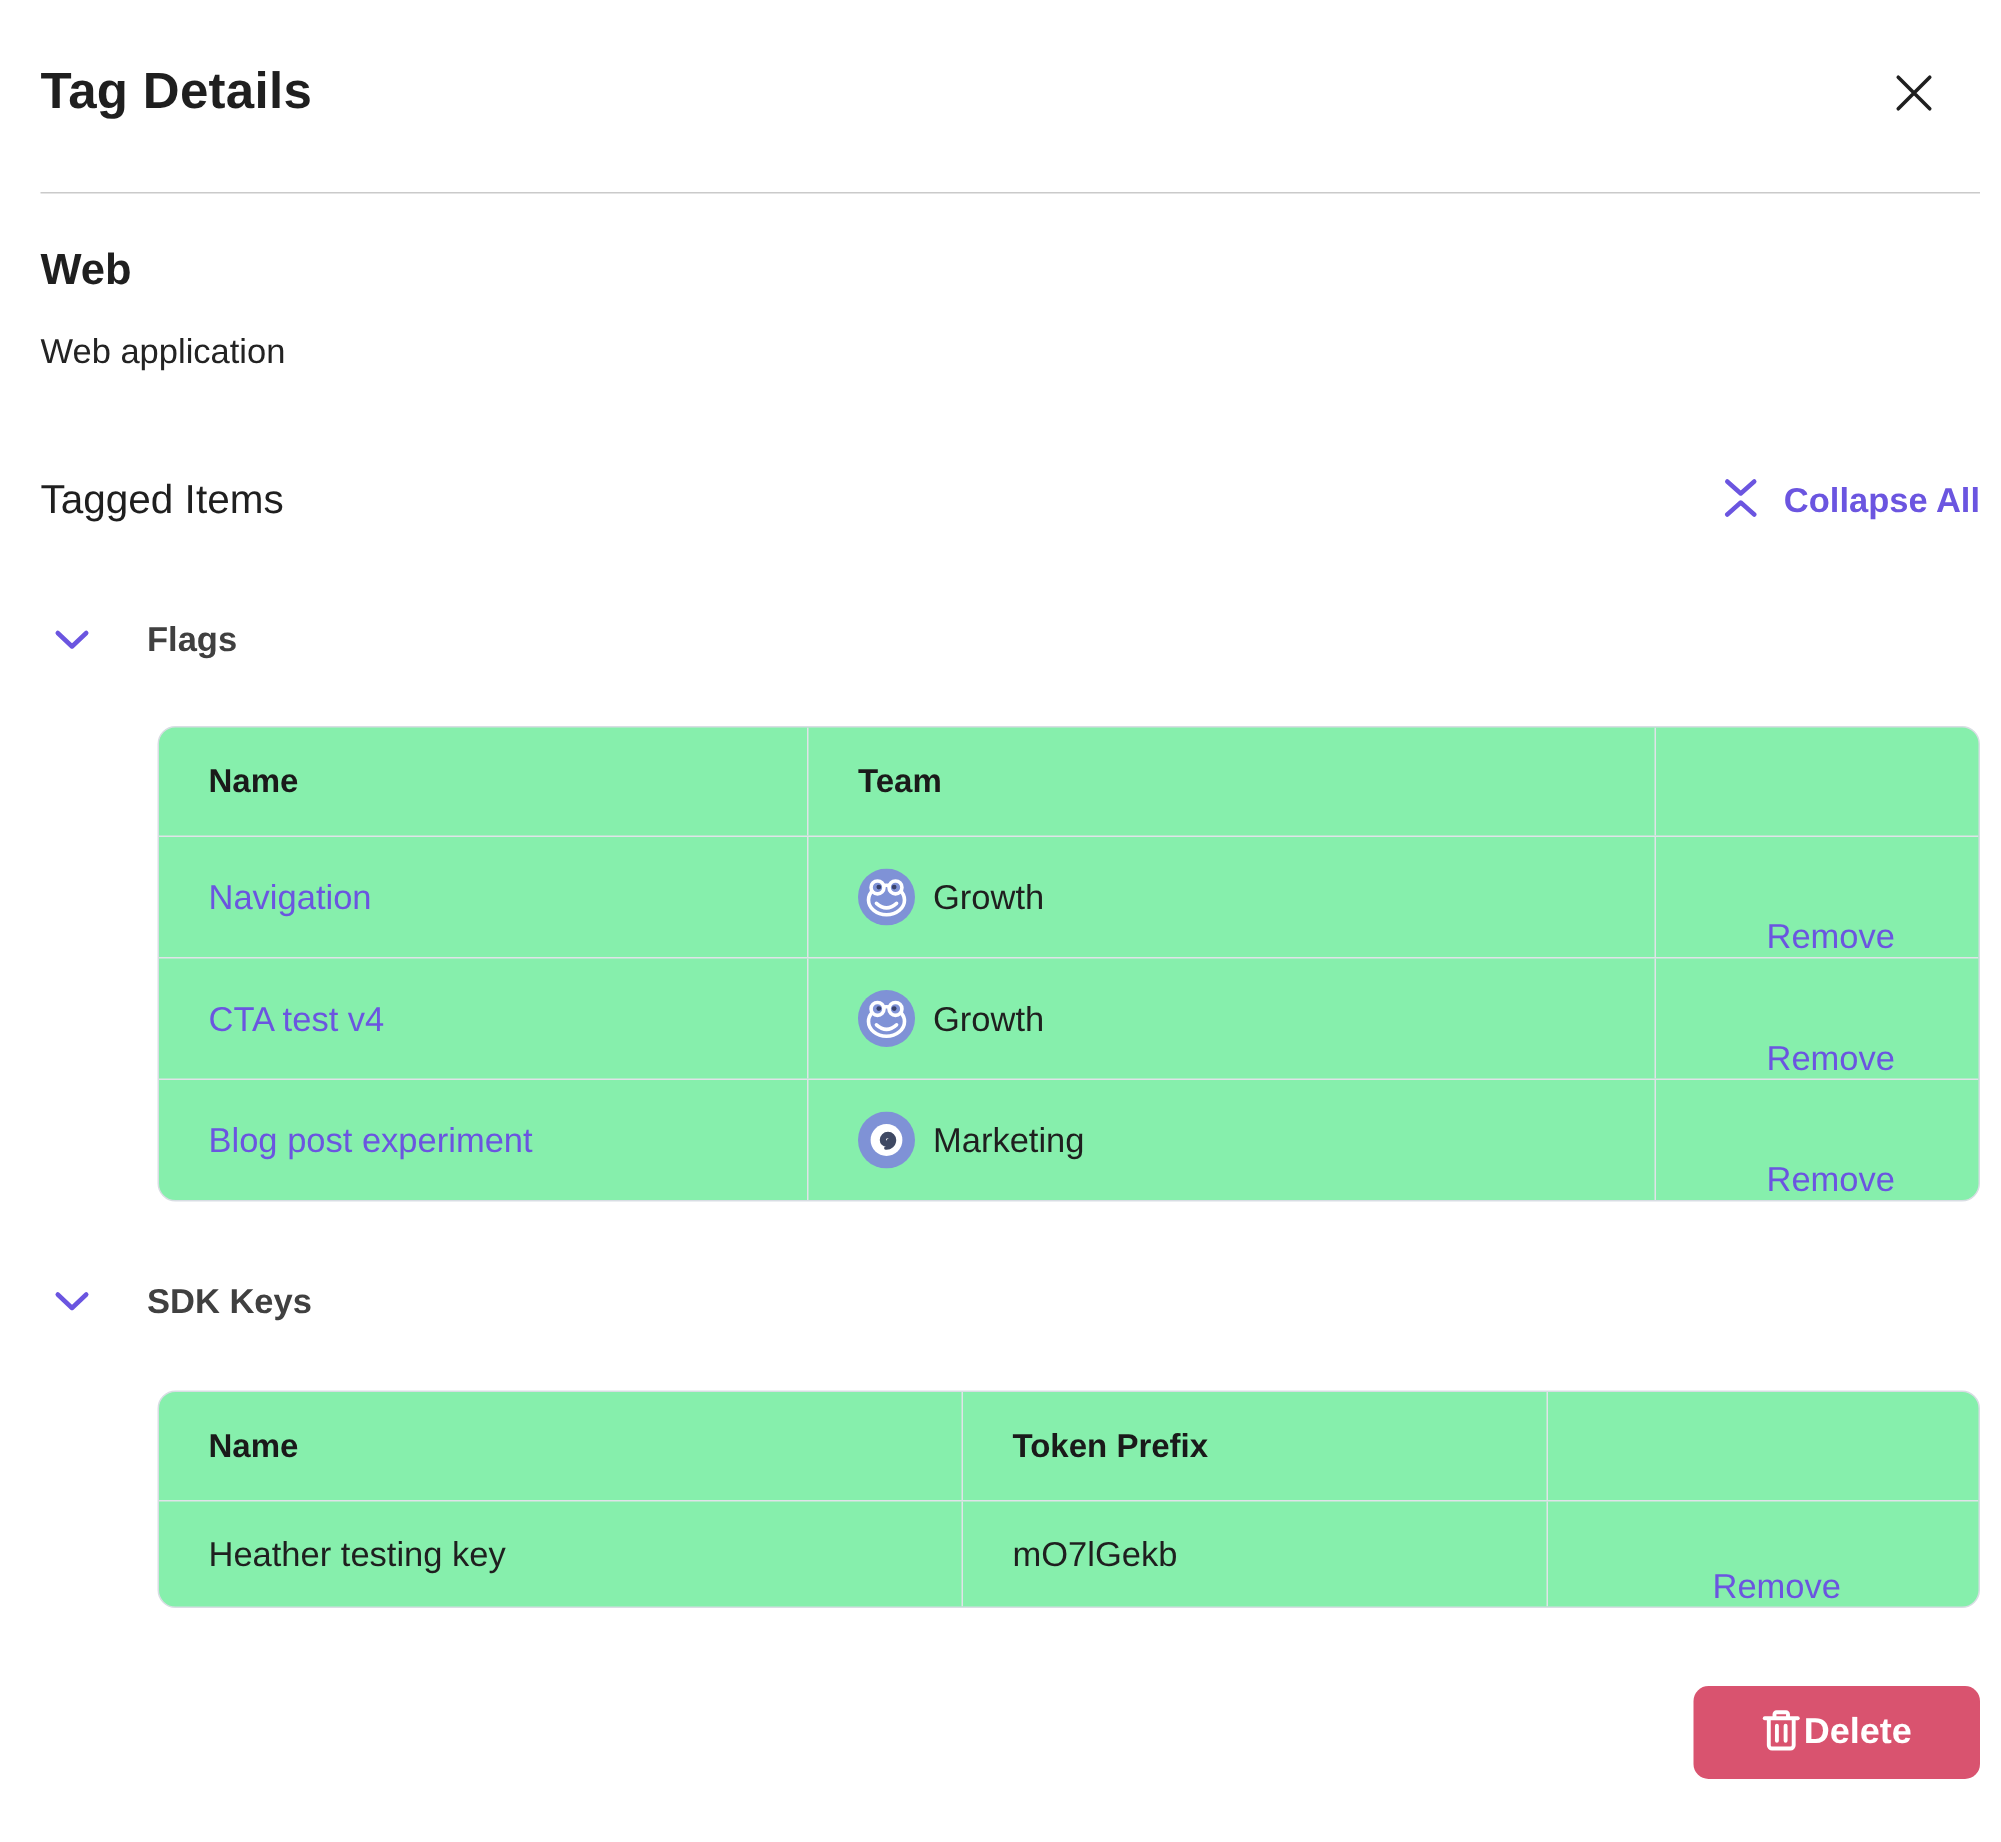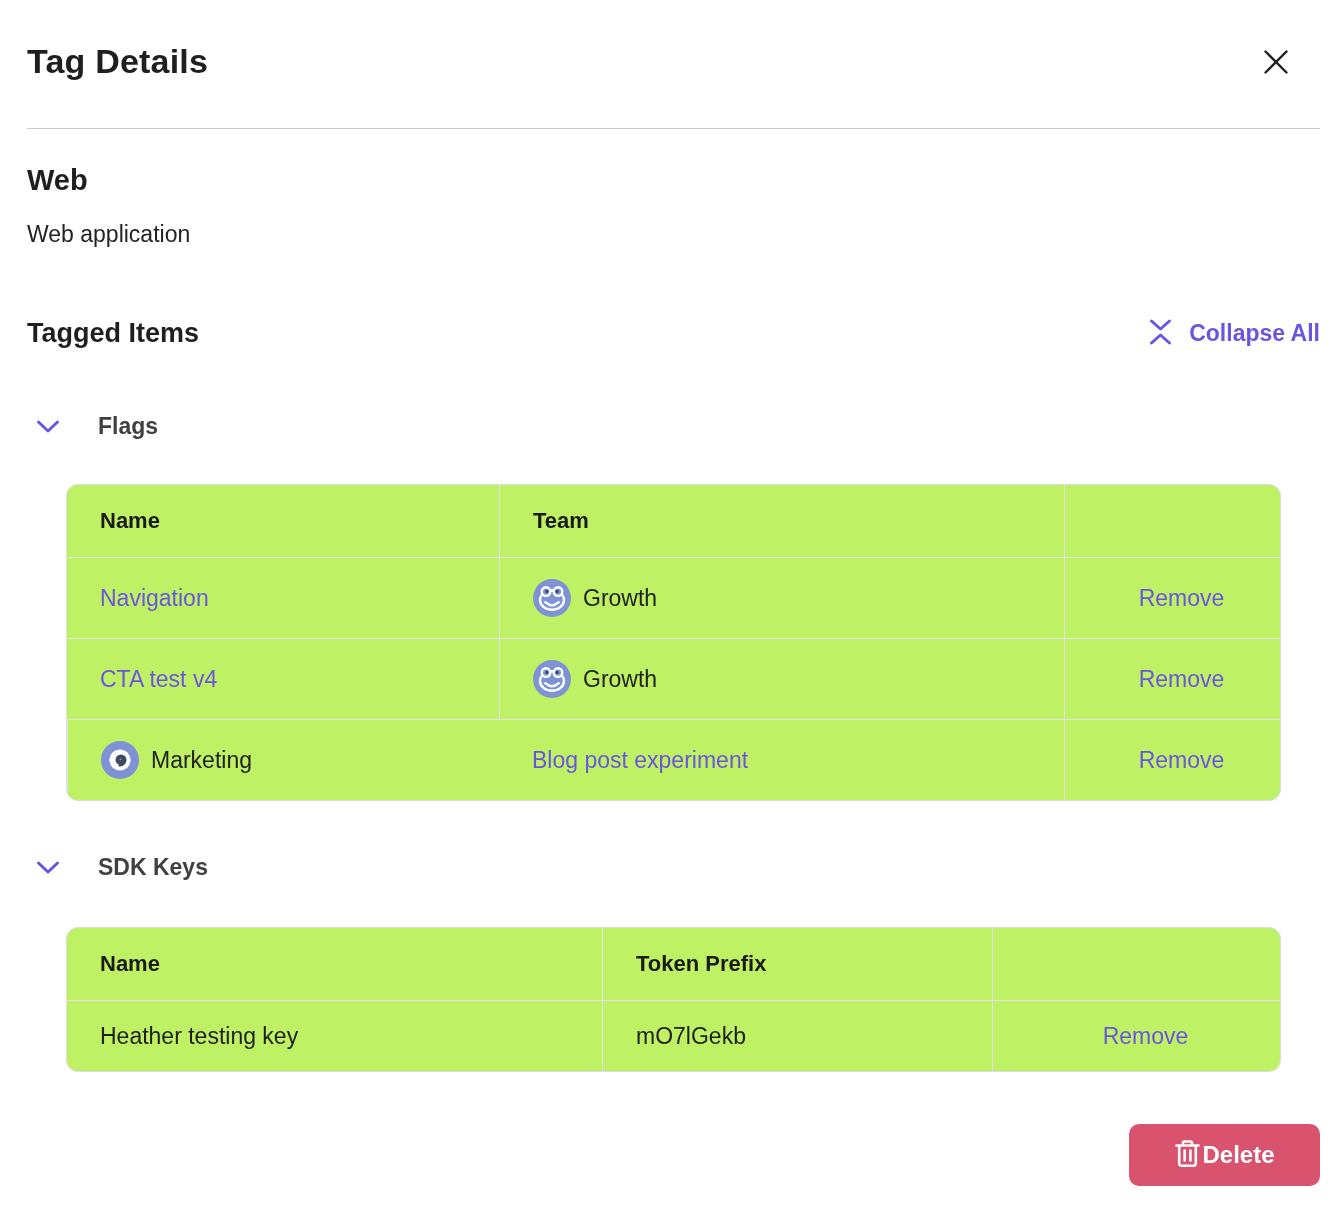--- a/index.html
+++ b/index.html
@@ -27,59 +27,59 @@
 
   
   .tag-name { margin-top: 33px; font-size: 29px; font-weight: bold; line-height: 36px; }
   .tag-desc { margin-top: 22px; font-size: 23px; line-height: 28px; color: #232323; }
 
   
   .tagged-row {
     margin-top: 68px;
     display: flex; justify-content: space-between; align-items: center;
   }
-  .tagged-heading { font-size: 27px; font-weight: bold; }
+  .tagged-heading { font-size: 27px; font-weight: normal; }
   .collapse-all {
     display: flex; align-items: center; gap: 15px;
     background: none; border: none; cursor: pointer; padding: 0;
   }
   .collapse-all .label {
     font-family: "Liberation Sans", sans-serif;
     font-size: 23px; font-weight: bold; color: #6B55E0;
   }
 
   
   .section-header {
     display: flex; align-items: center;
     margin-left: 8px; margin-top: 62px;
   }
   .section-header .chev { line-height: 0; cursor: pointer; background: none; border: none; padding: 0; }
   .section-title { font-size: 23px; font-weight: bold; margin-left: 37px; color: #404040; }
 
   
   .table {
-    margin-left: 39px; margin-top: 44px;
+    margin-left: 78px; margin-top: 44px;
     width: 1215px;
     border: 1px solid #d8dde3; border-radius: 12px;
     overflow: hidden;
-    background: #bef264;
+    background: #86efac;
   }
   .trow { display: grid; align-items: stretch; }
   .flags-grid { grid-template-columns: 432px 565px 218px; }
   .sdk-grid   { grid-template-columns: 535px 390px 290px; }
   .trow.head { height: 72px; }
   .trow.data { height: 81px; }
   .sdk .trow.data { height: 71px; }
   .trow + .trow { border-top: 1px solid #dfe3e8; }
   .tcell {
     display: flex; align-items: center;
     padding-left: 33px; font-size: 23px;
   }
   .tcell.sep { border-left: 1px solid #dfe3e8; }
-  .tcell.action { padding-left: 16px; justify-content: center; }
+  .tcell.action { padding-left: 16px; justify-content: center; align-items: flex-end; }
   .th { font-weight: bold; font-size: 22px; color: #1a1a1a; }
   a.cell-link, a.remove-link {
     color: #6B55E0; text-decoration: none; font-size: 23px; cursor: pointer;
   }
   .team-cell { gap: 12px; }
   .avatar { width: 38px; height: 38px; flex: 0 0 38px; line-height: 0; }
 
   
   .footer {
     display: flex; justify-content: flex-end;
@@ -191,29 +191,29 @@
               <use href="#frog"></use>
             </svg></span>
         <span>Growth</span>
       </div>
       <div class="tcell sep action">
           <a class="remove-link">Remove</a>
         </div>
     </div>
 
     <div class="trow data flags-grid">
+      <div class="tcell">
+          <a class="cell-link">Blog post experiment</a>
+        </div>
       <div class="tcell sep team-cell">
         <span class="avatar"><svg width="38" height="38" viewBox="0 0 38 38">
               <use href="#snail"></use>
             </svg></span>
         <span>Marketing</span>
       </div>
-      <div class="tcell">
-          <a class="cell-link">Blog post experiment</a>
-        </div>
       <div class="tcell sep action">
           <a class="remove-link">Remove</a>
         </div>
     </div>
   </div>
 
   <div class="section-header" style="margin-top:53px">
     <button class="chev">
       <span>
         <svg width="26" height="18" viewBox="0 0 26 18">

